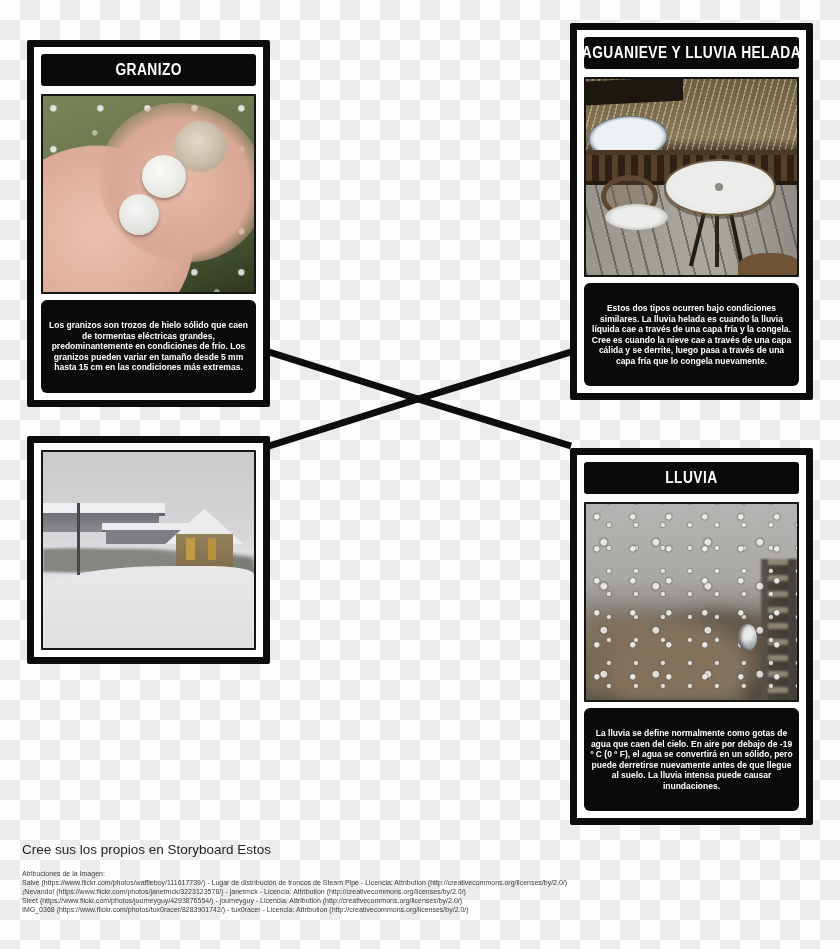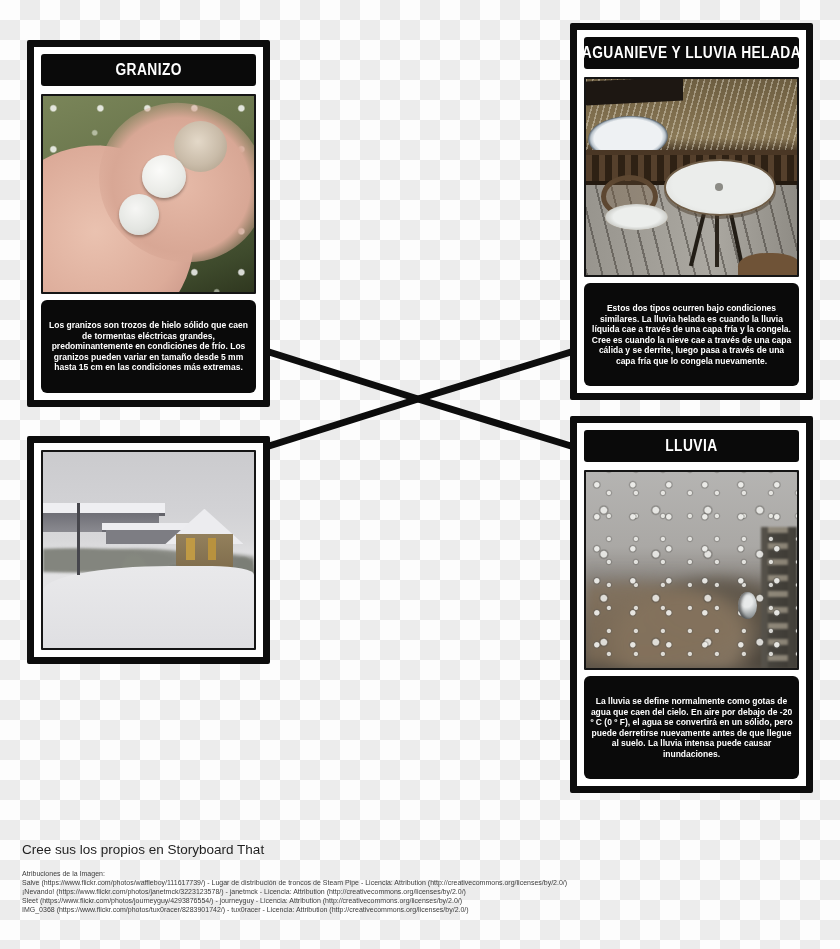--- a/index.html
+++ b/index.html
@@ -205,34 +205,34 @@
       <div class="n-win1"></div>
       <div class="n-win2"></div>
       <div class="n-tree1"></div>
       <div class="n-tree2"></div>
       <div class="n-tree3"></div>
       <div class="n-snowhill"></div>
       <div class="n-pole"></div>
     </div>
   </section>
 
-  <section class="cell" style="left:570px;top:416px;">
+  <section class="cell" style="left:570px;top:448px;">
     <header class="cell-title">
       <span class="tt">LLUVIA</span>
     </header>
     <div class="cell-img img-lluvia">
       <div class="r-city"></div>
       <div class="r-tower"></div>
       <div class="r-drops"></div>
       <div class="r-bigdrop"></div>
     </div>
-    <p class="cell-caption">La lluvia se define normalmente como gotas de agua que caen del cielo. En aire por debajo de -20 º C (0 º F), el agua se convertirá en un sólido, pero puede derretirse nuevamente antes de que llegue al suelo. La lluvia intensa puede causar inundaciones.</p>
-  </section>
-
-  <div id="footer-create">Cree sus los propios en Storyboard That</div>
+    <p class="cell-caption">La lluvia se define normalmente como gotas de agua que caen del cielo. En aire por debajo de -19 º C (0 º F), el agua se convertirá en un sólido, pero puede derretirse nuevamente antes de que llegue al suelo. La lluvia intensa puede causar inundaciones.</p>
+  </section>
+
+  <div id="footer-create">Cree sus los propios en Storyboard Estos</div>
 
   <div id="attributions">
     <div>Atribuciones de la Imagen:</div>
     <div>Salve (https://www.flickr.com/photos/waffleboy/111617739/) - Lugar de distribución de troncos de Steam Pipe - Licencia: Attribution (http://creativecommons.org/licenses/by/2.0/)</div>
     <div>¡Nevando! (https://www.flickr.com/photos/janetmck/3223123578/) - janetmck - Licencia: Attribution (http://creativecommons.org/licenses/by/2.0/)</div>
     <div>Sleet (https://www.flickr.com/photos/journeyguy/4293876554/) - journeyguy - Licencia: Attribution (http://creativecommons.org/licenses/by/2.0/)</div>
     <div>IMG_0368 (https://www.flickr.com/photos/tux0racer/8283901742/) - tux0racer - Licencia: Attribution (http://creativecommons.org/licenses/by/2.0/)</div>
   </div>
 
 </div>

